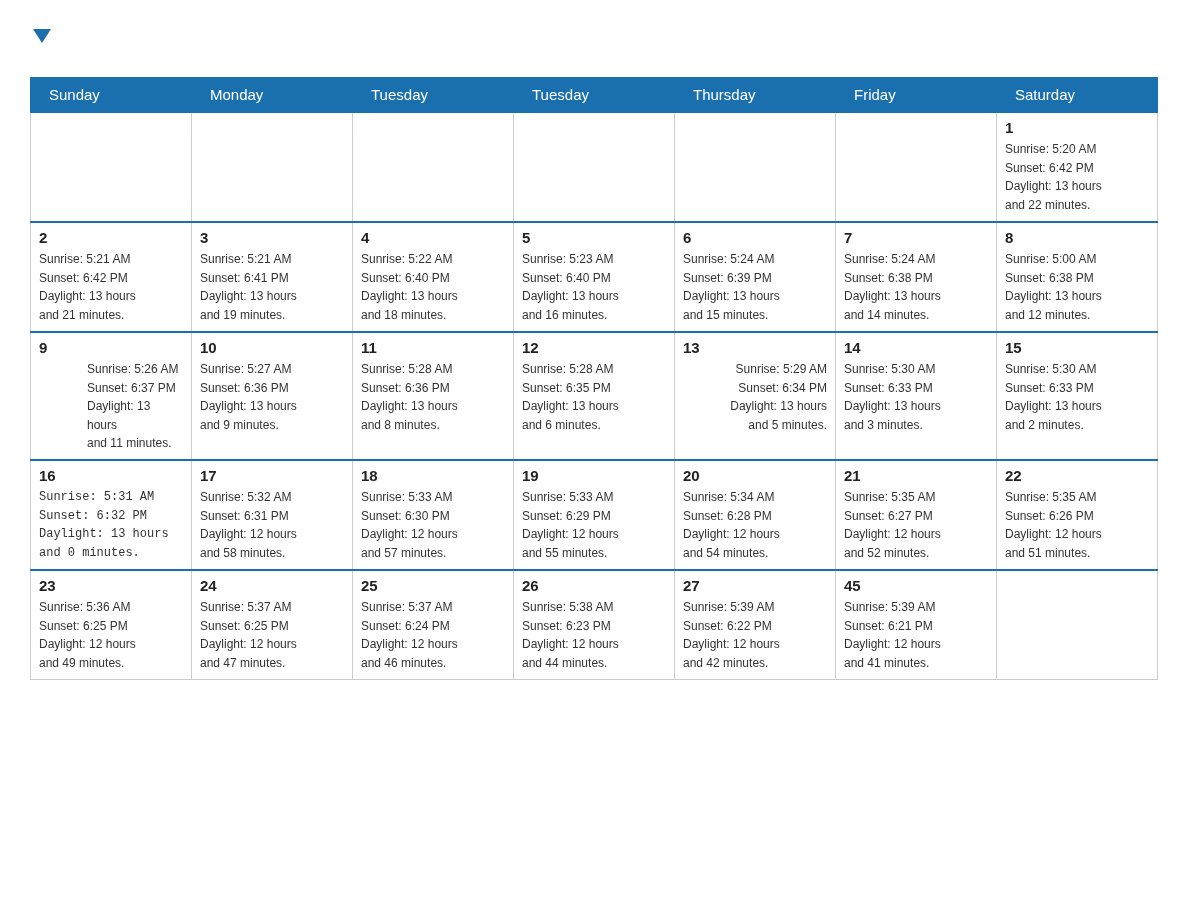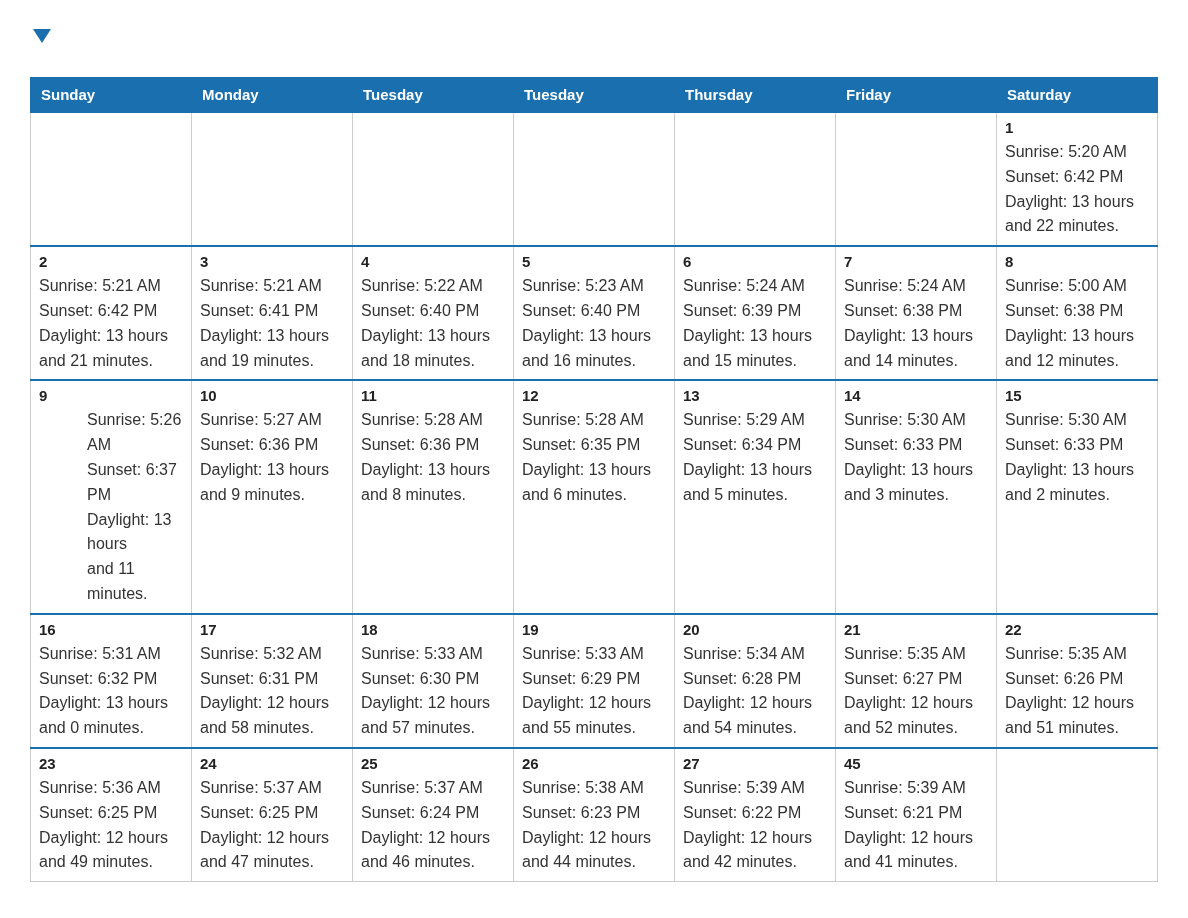--- a/index.html
+++ b/index.html
@@ -39,22 +39,22 @@
     }
     .calendar {
       width: 100%;
       border-collapse: collapse;
       margin-top: 10px;
     }
     .calendar th {
       background-color: #1a6faf;
       color: #fff;
       font-size: 15px;
-      font-weight: bold;
-      padding: 8px 10px;
+      font-weight: normal;
+      padding: 8px 18px;
       text-align: left;
       border: 1px solid #1a6faf;
     }
     .calendar td {
       vertical-align: top;
       border: 1px solid #ccc;
       padding: 6px 8px;
       width: calc(100% / 7);
       min-height: 110px;
       height: 110px;
@@ -69,21 +69,21 @@
       border-top: 2px solid #1a6faf;
     }
     .day-number {
       font-size: 15px;
       font-weight: bold;
       color: #222;
       display: block;
       margin-bottom: 4px;
     }
     .day-info {
-      font-size: 16px;
+      font-size: 12px;
       color: #333;
       line-height: 1.55;
     }
     .empty-cell {
       background: #f9f9f9;
     }
     .logo-row {
       display: flex;
       align-items: center;
     }
@@ -210,21 +210,21 @@
         </td>
         <td>
           <span class="day-number">12</span>
           <div class="day-info" style="white-space: pre-line;">Sunrise: 5:28 AM
 Sunset: 6:35 PM
 Daylight: 13 hours
 and 6 minutes.</div>
         </td>
         <td>
           <span class="day-number">13</span>
-          <div class="day-info" style="white-space: pre-line;">Sunrise: 5:29 AM
+          <div class="day-info" style="white-space: pre-line; text-align: right;">Sunrise: 5:29 AM
 Sunset: 6:34 PM
 Daylight: 13 hours
 and 5 minutes.</div>
         </td>
         <td>
           <span class="day-number">14</span>
           <div class="day-info" style="white-space: pre-line;">Sunrise: 5:30 AM
 Sunset: 6:33 PM
 Daylight: 13 hours
 and 3 minutes.</div>
@@ -233,21 +233,21 @@
           <span class="day-number">15</span>
           <div class="day-info" style="white-space: pre-line;">Sunrise: 5:30 AM
 Sunset: 6:33 PM
 Daylight: 13 hours
 and 2 minutes.</div>
         </td>
       </tr>
       <tr>
         <td>
           <span class="day-number">16</span>
-          <div class="day-info" style="white-space: pre-line;">Sunrise: 5:31 AM
+          <div class="day-info" style="white-space: pre-line; font-family: Liberation Mono, monospace;">Sunrise: 5:31 AM
 Sunset: 6:32 PM
 Daylight: 13 hours
 and 0 minutes.</div>
         </td>
         <td>
           <span class="day-number">17</span>
           <div class="day-info" style="white-space: pre-line;">Sunrise: 5:32 AM
 Sunset: 6:31 PM
 Daylight: 12 hours
 and 58 minutes.</div>

